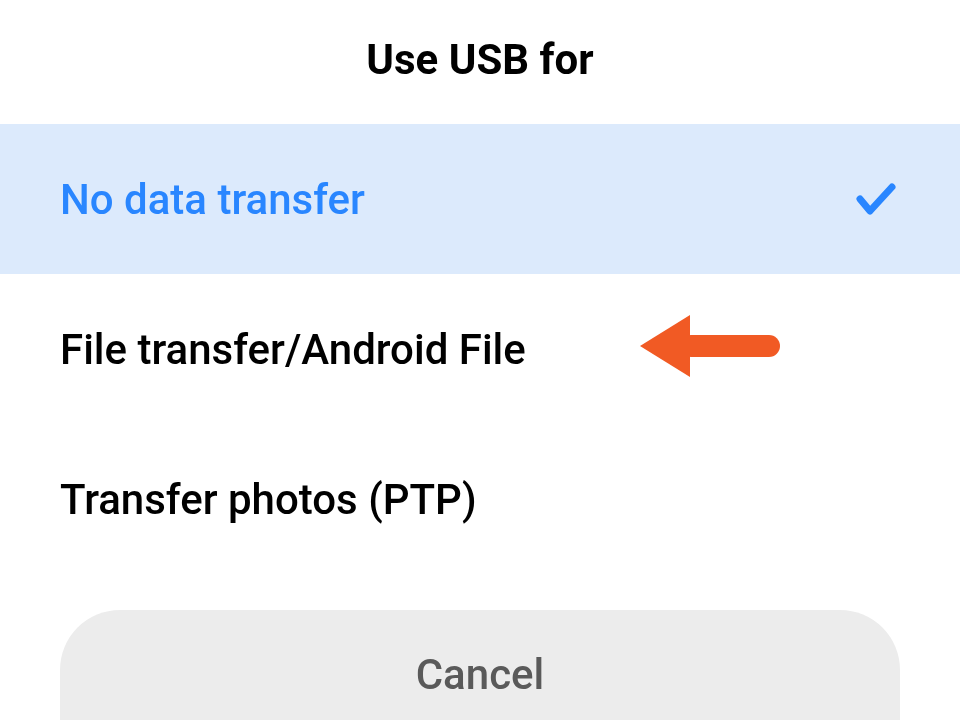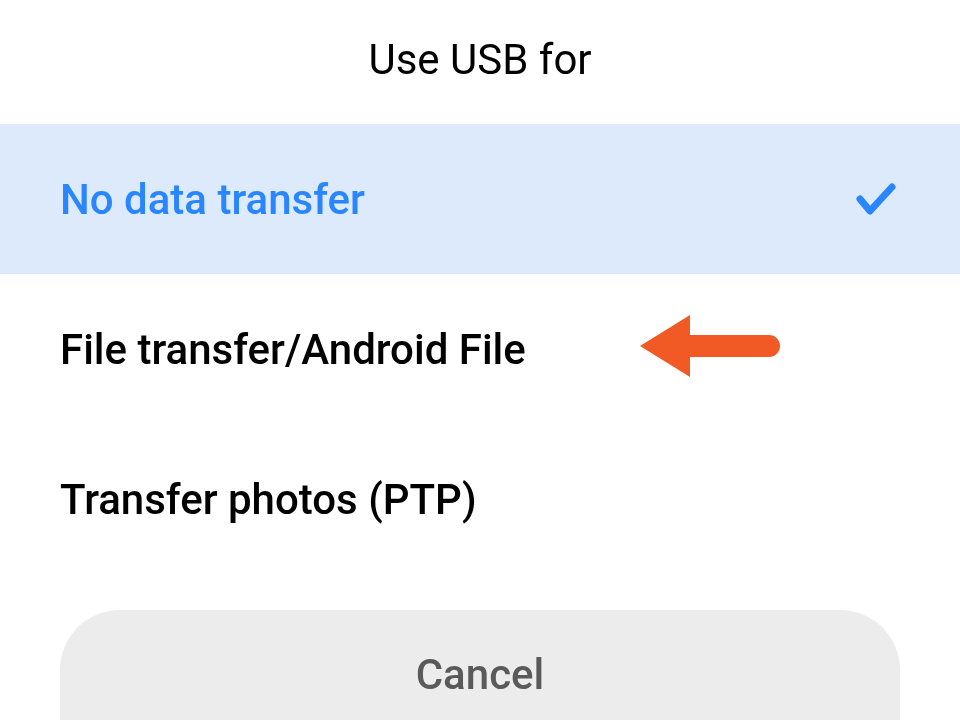--- a/index.html
+++ b/index.html
@@ -11,21 +11,21 @@
       width: 960px;
       height: 720px;
       font-family: -apple-system, BlinkMacSystemFont, 'Segoe UI', Roboto, Helvetica, Arial, sans-serif;
       background: #ffffff;
       overflow: hidden;
       position: relative;
     }
     .title {
       text-align: center;
       font-size: 42px;
-      font-weight: 400;
+      font-weight: 700;
       color: #000000;
       padding: 35px 0 40px 0;
     }
     .option {
       display: flex;
       align-items: center;
       justify-content: space-between;
       padding: 0 60px;
       height: 150px;
       font-size: 42px;

